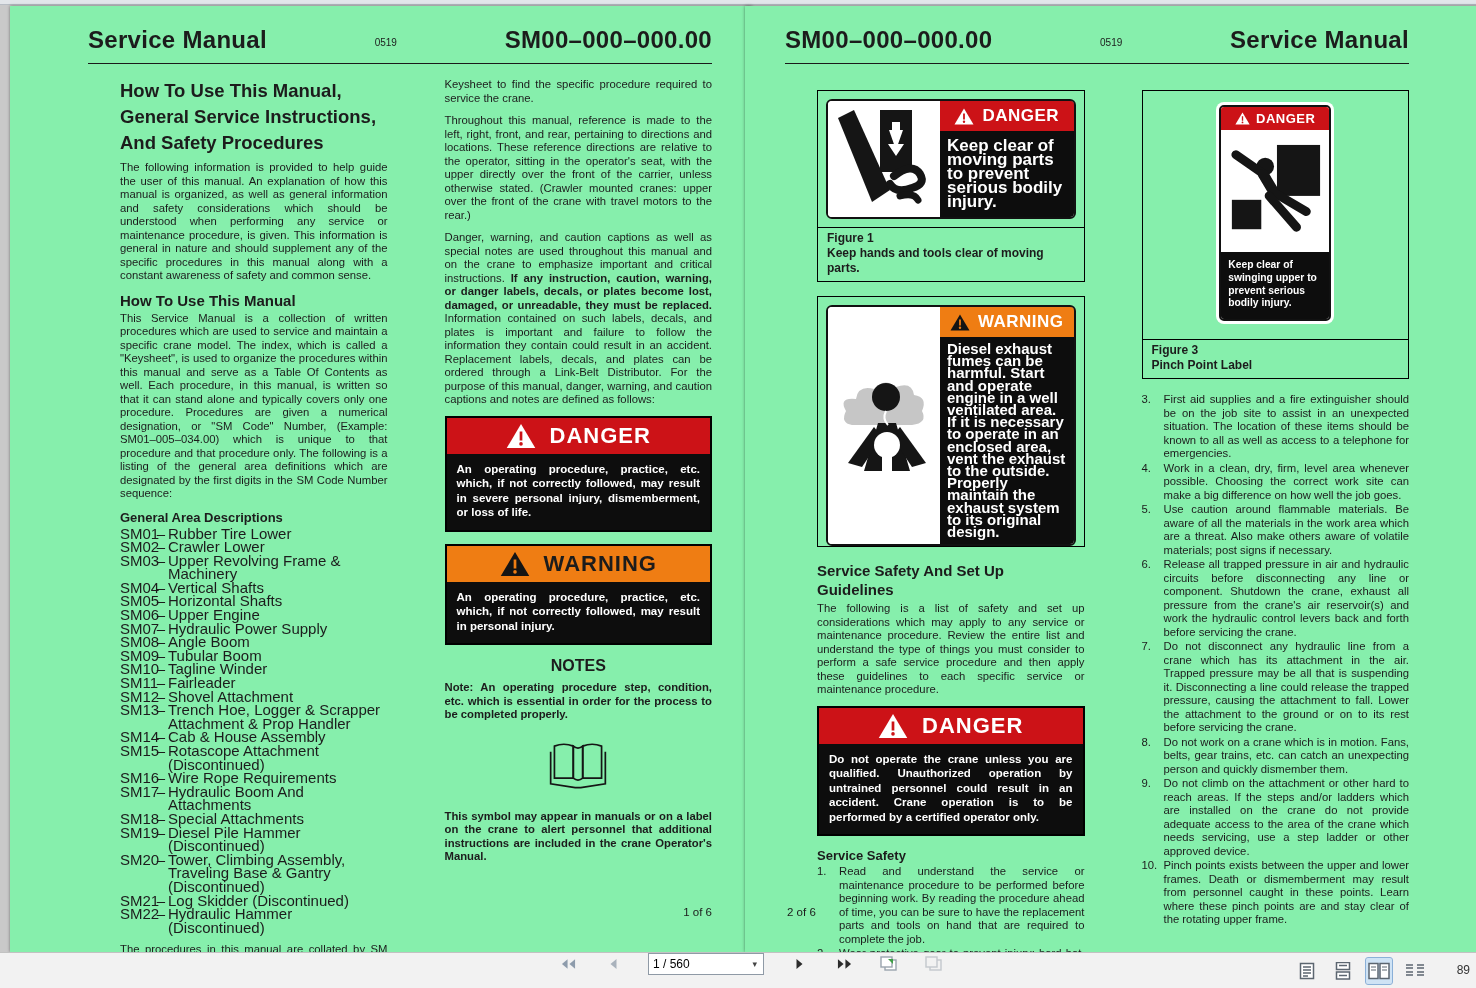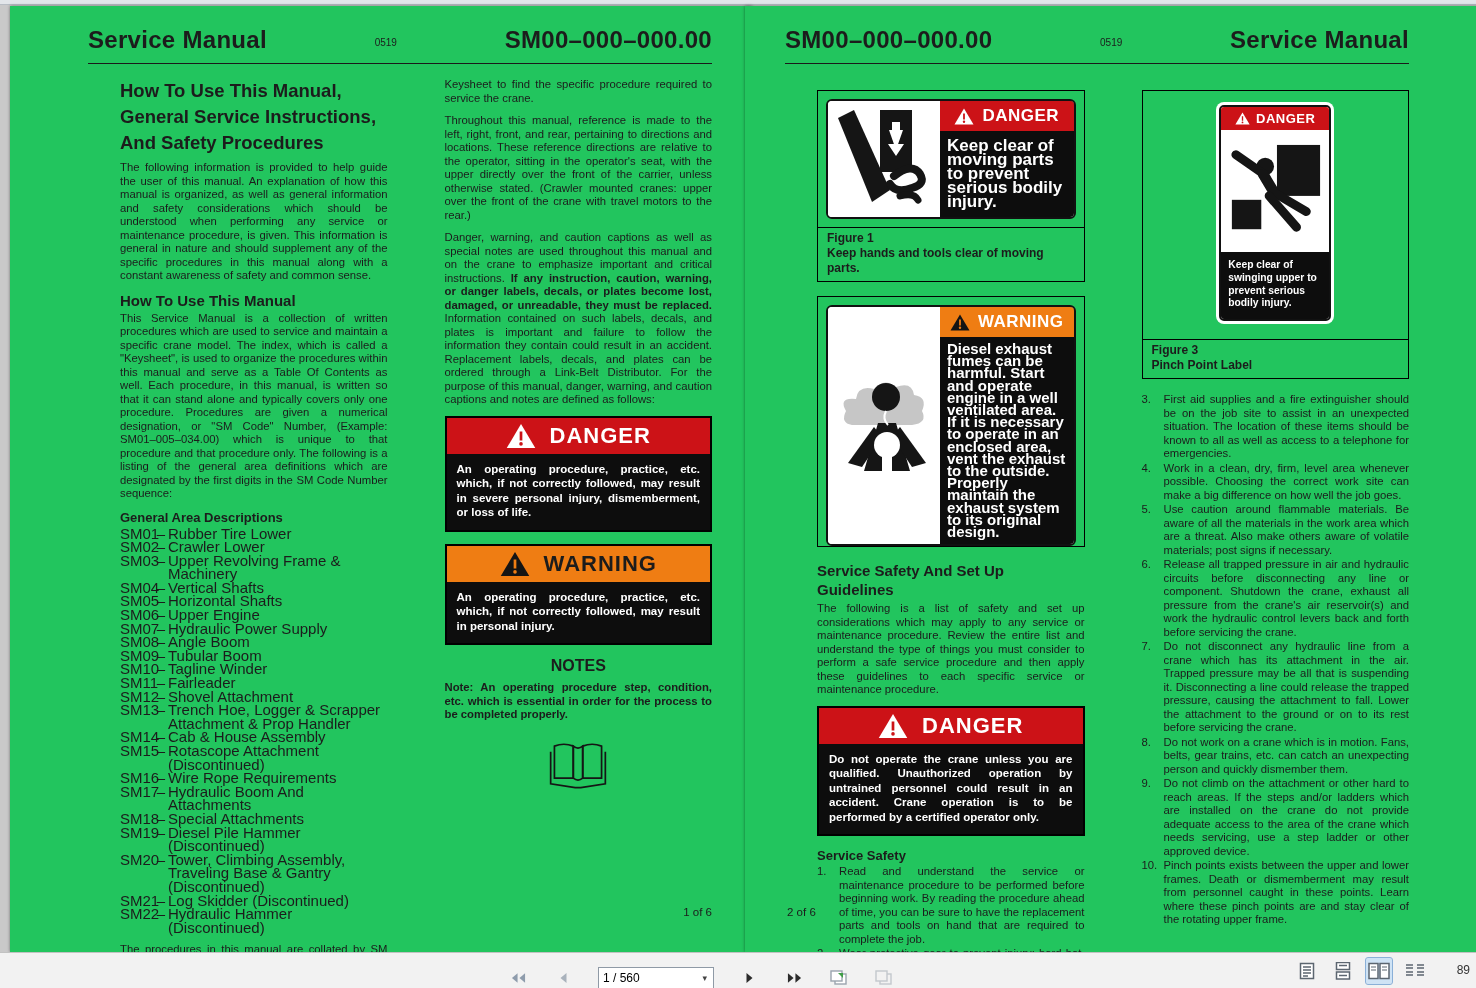--- a/index.html
+++ b/index.html
@@ -6,21 +6,21 @@
   html,body { width:1476px; height:988px; }
   body {
     background:#c9c9c9;
     font-family:"Liberation Sans", sans-serif;
     position:relative; overflow:hidden; color:#1c1c1c;
   }
   .top-strip { position:absolute; top:0; left:0; right:0; height:5px; background:#e2e6ea; border-bottom:1px solid #b7bdc4; }
 
   .page {
     position:absolute; top:6px; width:742px; height:946px;
-    background:#22c55e; box-shadow:0 0 3px rgba(0,0,0,.45);
+    background:#86efac; box-shadow:0 0 3px rgba(0,0,0,.45);
     overflow:hidden;
   }
   .page-left  { left:10px;  padding:20px 40px 0 78px; }
   .page-right { left:745px; padding:20px 78px 0 40px; }
 
   .page-header { display:flex; align-items:center; justify-content:space-between; border-bottom:1.5px solid #1a1a1a; padding-bottom:9px; }
   .hdr-big { font-size:24px; font-weight:bold; letter-spacing:.3px; }
   .hdr-rev { font-size:10px; padding:0 8px; position:relative; top:2px; }
 
   .cols { display:flex; gap:25px; margin-top:14px; }
@@ -78,21 +78,21 @@
   .fig3-art { height:122px; display:flex; align-items:center; justify-content:center; }
   .fig3-text { background:#0d0d0d; color:#fff; font-weight:bold; font-size:10.3px; line-height:12.8px; padding:7px 7px 9px; }
 
   .num-list { font-size:11.3px; line-height:13.5px; }
   .num-item { display:flex; margin-bottom:1px; }
   .num-n { width:22px; flex:none; }
   .num-t { flex:1; text-align:justify; }
 
   
   .toolbar { position:absolute; bottom:0; left:0; right:0; height:36px; background:#f2f2f2; border-top:1px solid #c2c2c2; }
-  .nav-group { position:absolute; left:508px; top:0; height:36px; display:flex; align-items:flex-end; gap:25px; }
+  .nav-group { position:absolute; left:558px; top:0; height:36px; display:flex; align-items:flex-start; gap:25px; }
   .tb-btn { display:flex; align-items:center; justify-content:center; width:20px; height:22px; cursor:pointer; }
   .page-box { display:flex; align-items:center; background:#fff; border:1px solid #8f9aa6; width:116px; height:22px; padding:0 4px; }
   .page-box input { border:none; outline:none; flex:1; font-size:12px; font-family:"Liberation Sans", sans-serif; width:80px; background:transparent; }
   .page-caret { font-size:9px; color:#444; padding:0 2px; cursor:pointer; }
   .view-group { position:absolute; right:48px; top:0; height:36px; display:flex; align-items:center; gap:10px; }
   .view-btn { width:26px; height:26px; display:flex; align-items:center; justify-content:center; border-radius:2px; cursor:pointer; }
   .view-btn.active { background:#cfe3f5; outline:1px solid #8ab0d8; }
   .zoom-label { position:absolute; right:6px; top:10px; font-size:12px; color:#333; }
 </style>
 </head>
@@ -284,20 +284,21 @@
       <div class="p b">Note:  An operating procedure step, condition,  etc. which is essential in order for the process to be completed properly.</div>
 
       <div class="book-wrap">
         <svg viewBox="0 0 70 56" fill="none" stroke="#151515" stroke-width="1.8">
           <path d="M10 8 L10 42 L30 42 L30 8 Q20 4 10 8 Z"></path>
           <path d="M60 8 L60 42 L40 42 L40 8 Q50 4 60 8 Z"></path>
           <path d="M30 8 Q35 12 40 8 L40 42 Q35 46 30 42 Z"></path>
           <path d="M6 14 L6 48 L32 52 L38 52 L64 48 L64 14"></path>
         </svg>
       </div>
+      <div class="p b">This symbol may appear in manuals or on a label on the crane to alert personnel that additional instructions are included in the crane Operator's Manual.</div>
     </div>
   </div>
   <div class="footer-num fn-right">1 of 6</div>
 </div>
 
 <div class="page page-right">
   <div class="page-header">
     <span class="hdr-big">SM00–000–000.00</span>
     <span class="hdr-rev">0519</span>
     <span class="hdr-big">Service Manual</span>

